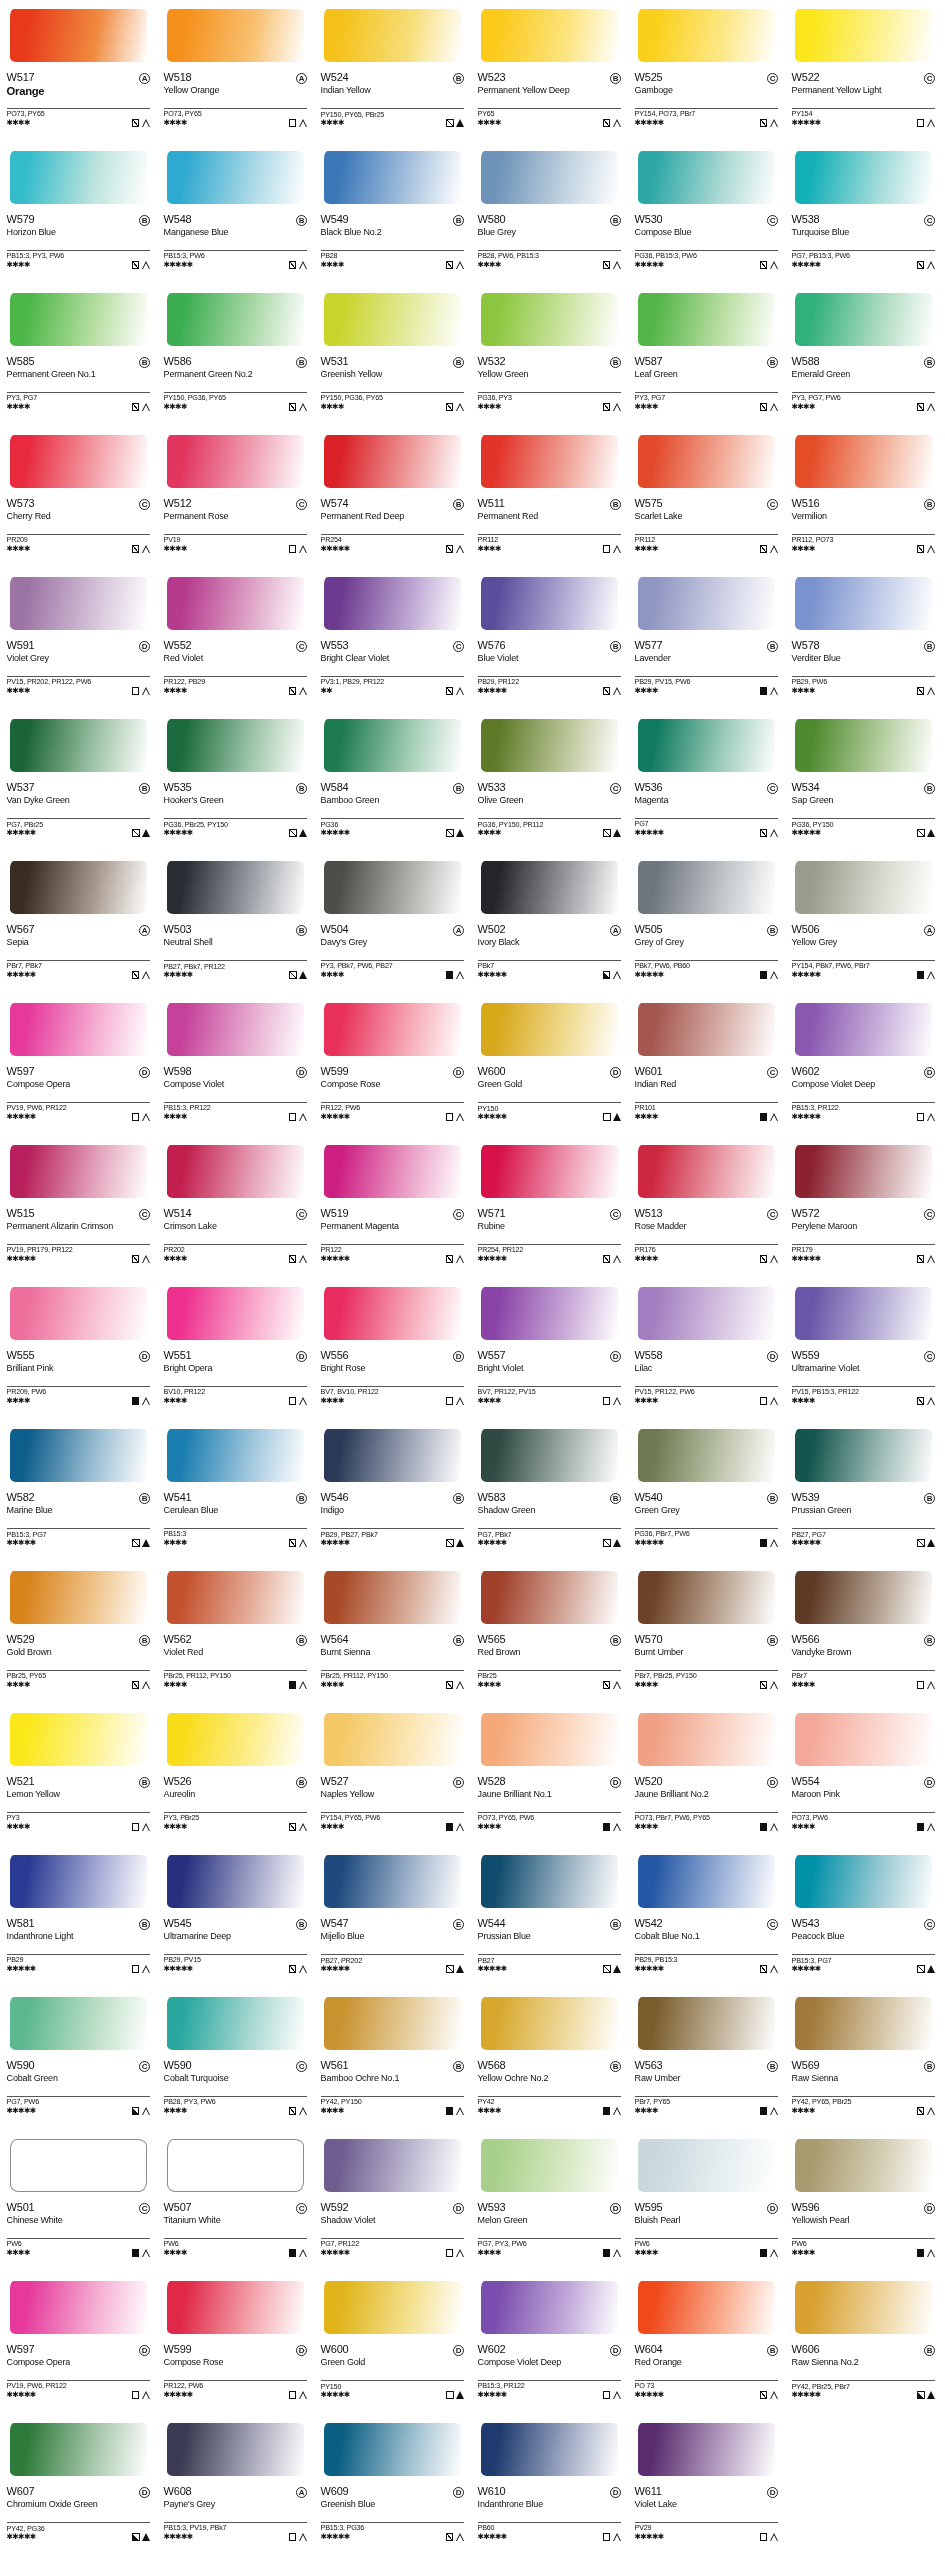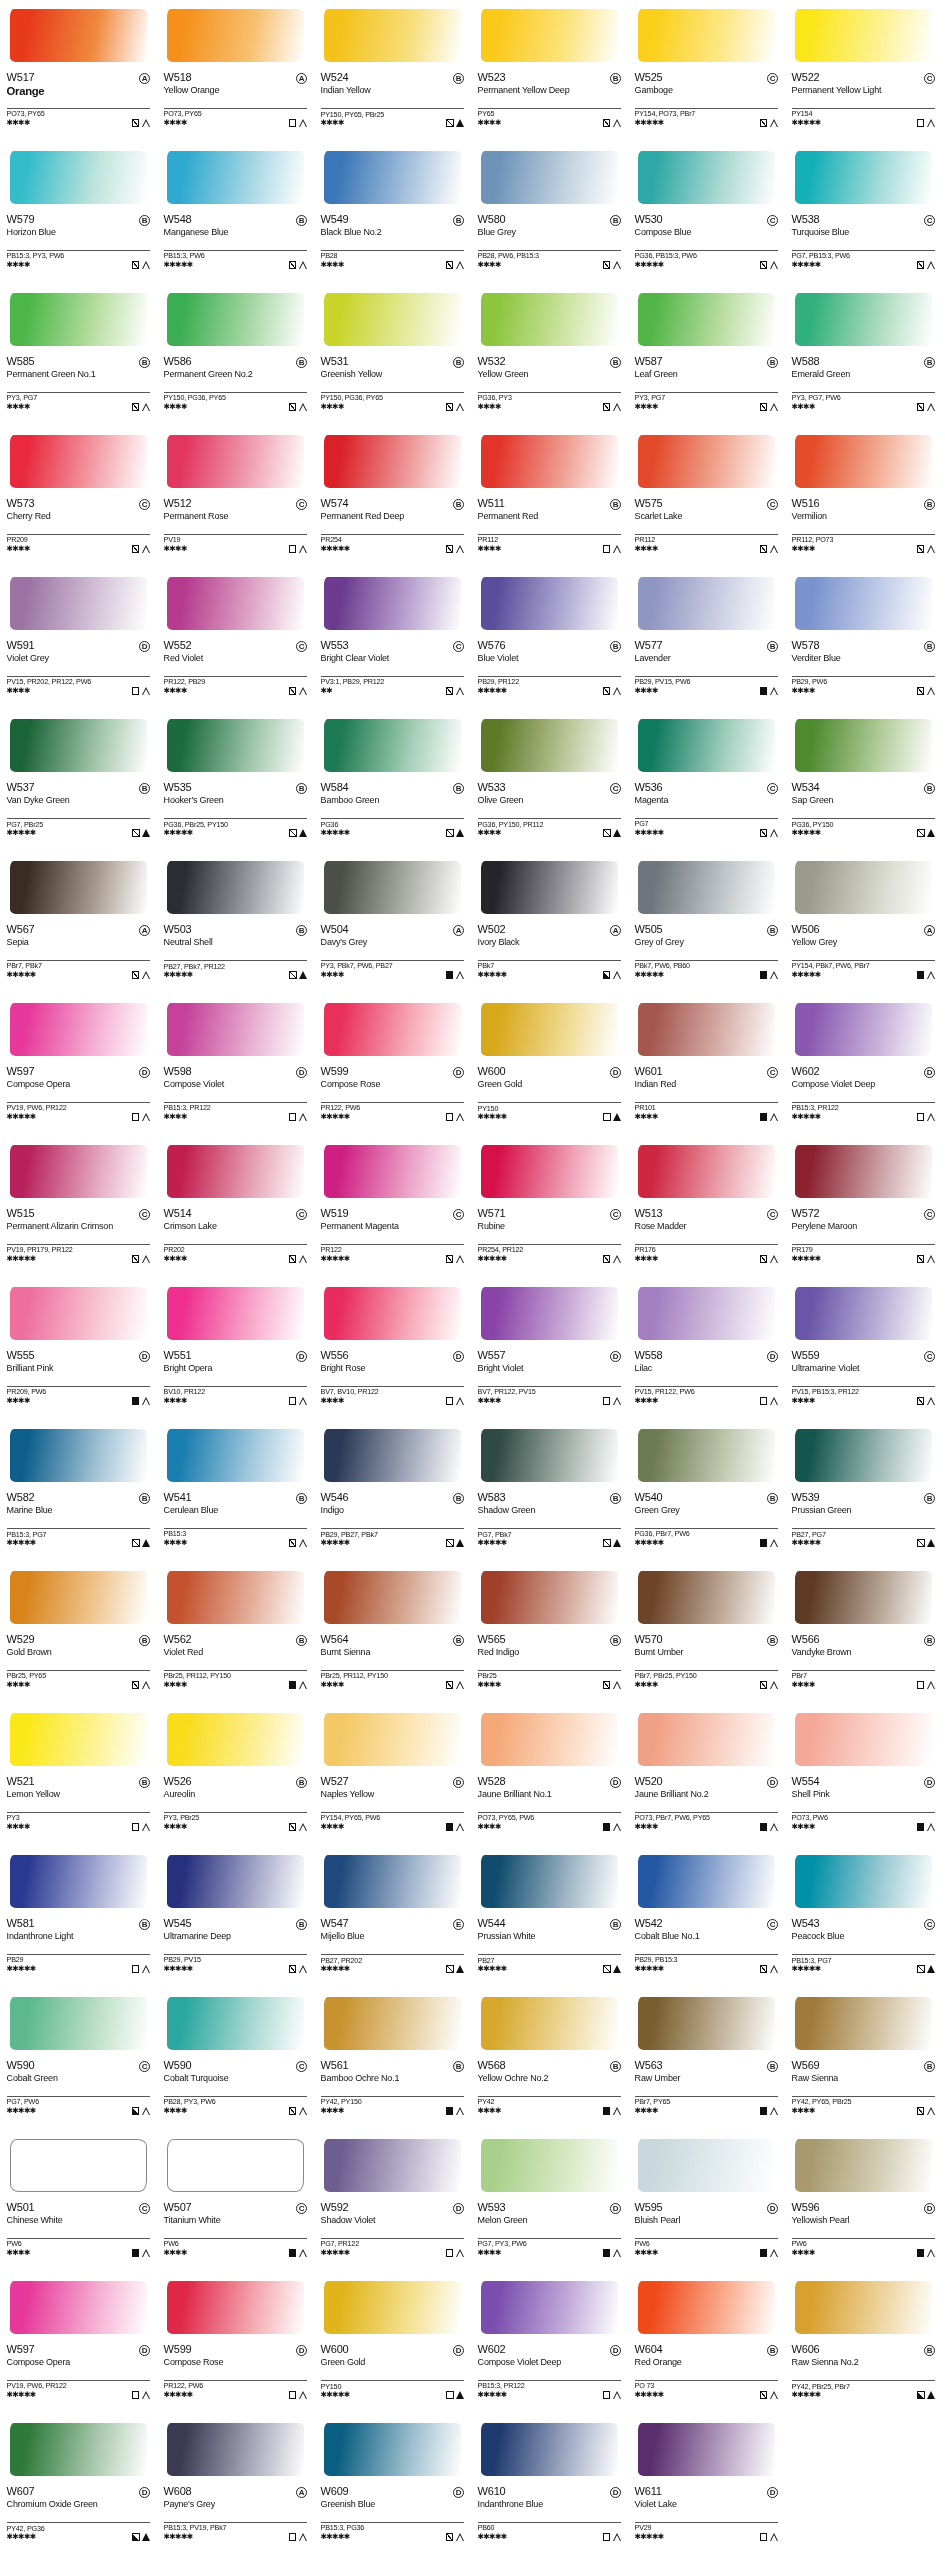--- a/index.html
+++ b/index.html
@@ -1501,21 +1501,21 @@
       </div>
     </div>
     <div class="cell">
       <div class="swatch">
         <div class="paint" style="background: linear-gradient(100deg, rgb(160, 64, 42) 0%, rgb(160, 64, 42) 14%, rgb(212, 168, 154) 62%, rgb(255, 255, 255) 100%);"></div>
       </div>
       <div class="namerow">
         <div class="code">W565</div>
         <div class="series">B</div>
       </div>
-      <div class="pname">Red Indigo</div>
+      <div class="pname">Red Brown</div>
       <div class="meta">
         <div class="pig">PBr25</div>
         <div class="symrow">
           <div class="stars">✱✱✱✱</div>
           <div class="sym">
             <div class="sq diag"></div>
             <div class="tri open"></div>
           </div>
         </div>
       </div>
@@ -1661,21 +1661,21 @@
       </div>
     </div>
     <div class="cell">
       <div class="swatch">
         <div class="paint" style="background: linear-gradient(100deg, rgb(244, 168, 152) 0%, rgb(244, 168, 152) 14%, rgb(251, 216, 208) 62%, rgb(255, 255, 255) 100%);"></div>
       </div>
       <div class="namerow">
         <div class="code">W554</div>
         <div class="series">D</div>
       </div>
-      <div class="pname">Shell Pink</div>
+      <div class="pname">Maroon Pink</div>
       <div class="meta">
         <div class="pig">PO73, PW6</div>
         <div class="symrow">
           <div class="stars">✱✱✱✱</div>
           <div class="sym">
             <div class="sq full"></div>
             <div class="tri open"></div>
           </div>
         </div>
       </div>
@@ -1741,21 +1741,21 @@
       </div>
     </div>
     <div class="cell">
       <div class="swatch">
         <div class="paint" style="background: linear-gradient(100deg, rgb(16, 76, 110) 0%, rgb(16, 76, 110) 14%, rgb(156, 180, 196) 62%, rgb(255, 255, 255) 100%);"></div>
       </div>
       <div class="namerow">
         <div class="code">W544</div>
         <div class="series">B</div>
       </div>
-      <div class="pname">Prussian White</div>
+      <div class="pname">Prussian Blue</div>
       <div class="meta">
         <div class="pig">PB27</div>
         <div class="symrow">
           <div class="stars">✱✱✱✱✱</div>
           <div class="sym">
             <div class="sq diag"></div>
             <div class="tri "></div>
           </div>
         </div>
       </div>

